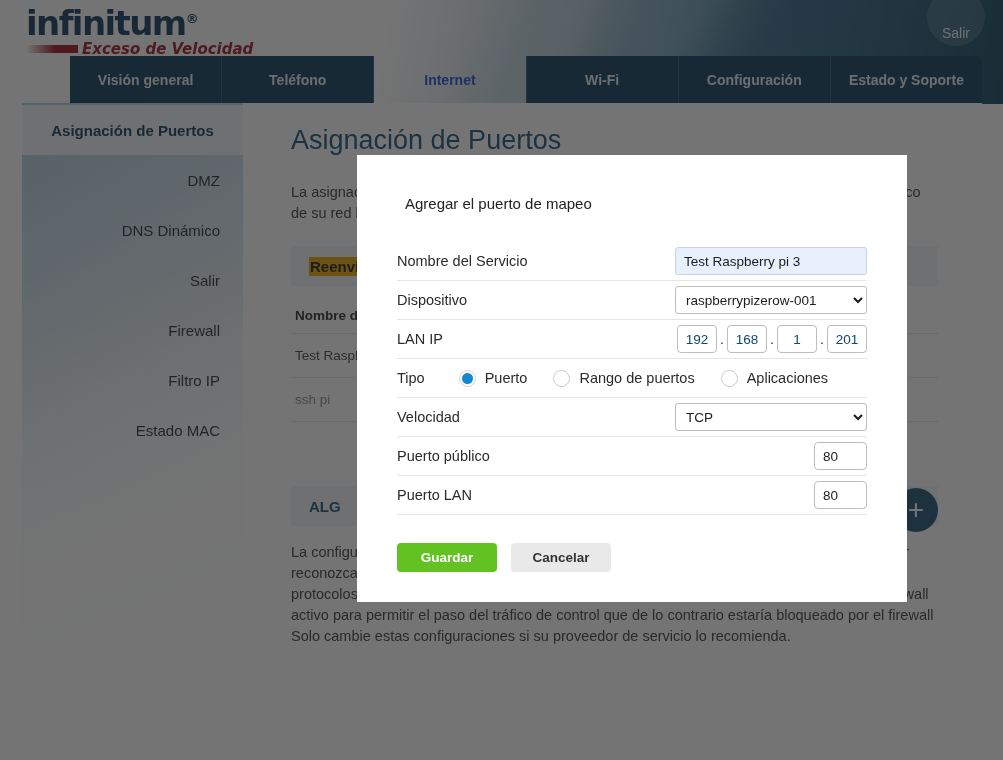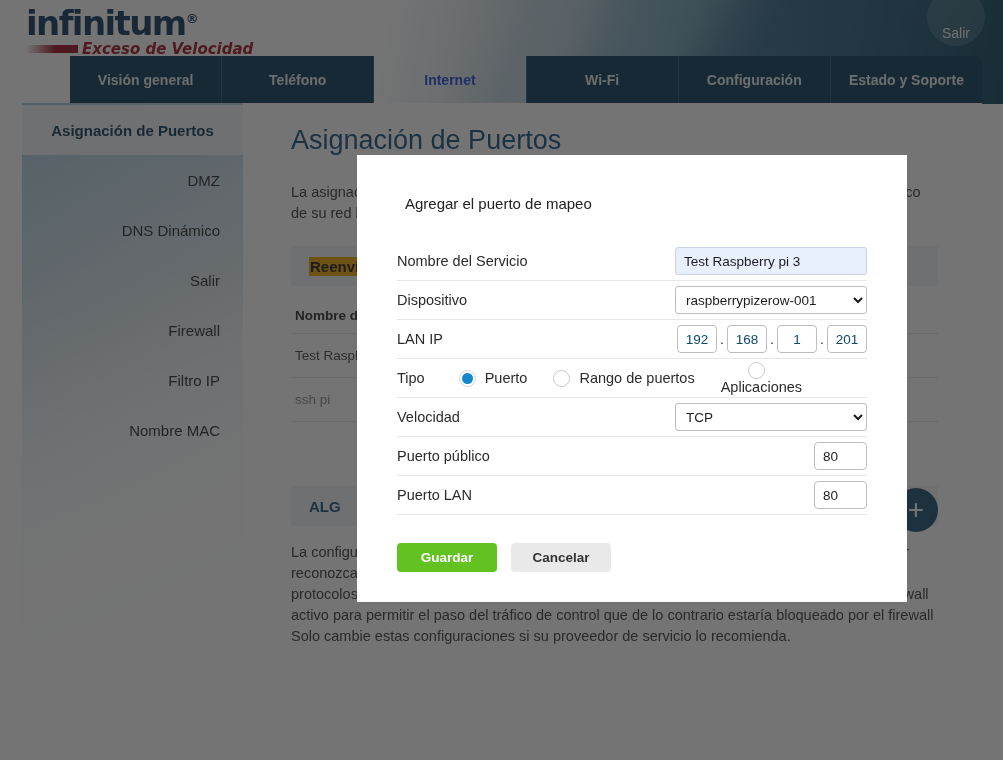--- a/index.html
+++ b/index.html
@@ -361,21 +361,21 @@
     justify-content: flex-start;
     padding-left: 34px;
     gap: 0;
   }
   .radio-item {
     display: flex;
     align-items: center;
     cursor: pointer;
     margin-right: 26px;
   }
-  .radio-item:last-child { margin-right: 0; flex-direction: column; }
+  .radio-item:last-child { margin-right: 0; }
   .rdot {
     width: 17px; height: 17px;
     border-radius: 50%;
     border: 1px solid #c9c9c9;
     background: #ffffff;
     margin-right: 9px;
     flex: 0 0 auto;
     position: relative;
   }
   .radio-item.sel-r .rdot {
@@ -447,21 +447,21 @@
 
     <div class="content">
 
       <div class="sidebar">
         <div class="side-item active">Asignación de Puertos</div>
         <div class="side-item">DMZ</div>
         <div class="side-item">DNS Dinámico</div>
         <div class="side-item">Salir</div>
         <div class="side-item">Firewall</div>
         <div class="side-item">Filtro IP</div>
-        <div class="side-item">Nombre MAC</div>
+        <div class="side-item">Estado MAC</div>
       </div>
 
       <div class="main">
         <h1 class="page-title">Asignación de Puertos</h1>
         <p class="intro">La asignación de puertos permite redirigir el tráfico entrante de Internet a un dispositivo específico de su red local.</p>
 
         <div class="panel-head">
           <span class="hl">Reenvío de puertos</span>
         </div>
 

